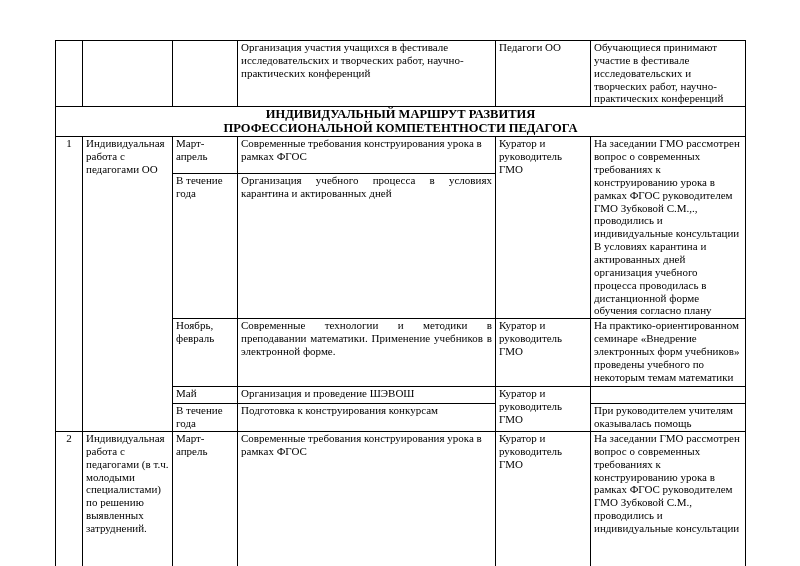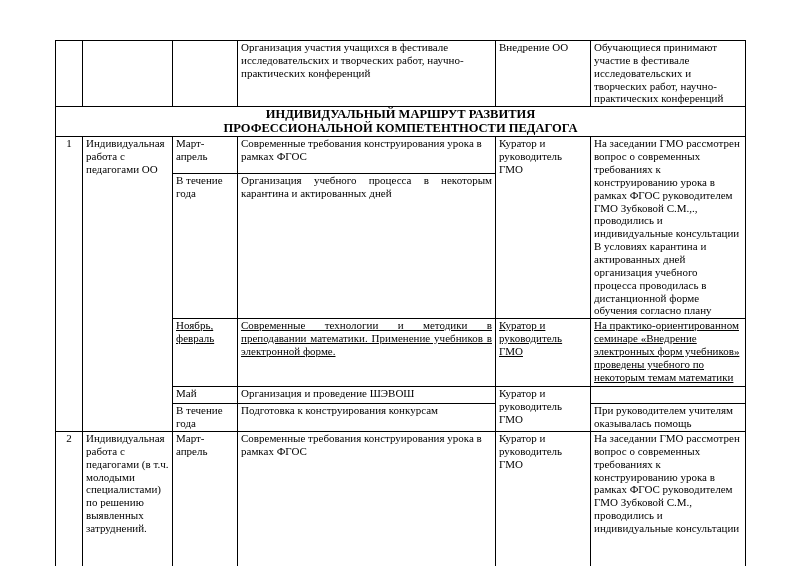--- a/index.html
+++ b/index.html
@@ -36,21 +36,21 @@
     text-align: center;
     font-weight: bold;
     font-size: 12.5px;
     line-height: 1.12;
     vertical-align: middle;
   }
   tr.r-fest { height: 65px; }
   tr.r-head { height: 28px; }
   tr.r-1a   { height: 35px; }
   tr.r-1b   { height: 139px; }
-  tr.r-1c   { height: 68px; text-decoration: underline; }
+  tr.r-1c   { height: 68px; }
   tr.r-1d   { height: 17px; }
   tr.r-1e   { height: 26px; }
   tr.r-2    { height: 148px; }
 </style>
 </head>
 <body>
 
 <div class="page">
   <table class="doc-table">
     <colgroup>
@@ -61,42 +61,42 @@
       <col style="width:95px">
       <col style="width:155px">
     </colgroup>
     <tbody>
 
       <tr class="r-fest">
         <td></td>
         <td></td>
         <td></td>
         <td>Организация участия учащихся в фестивале исследовательских и творческих работ, научно-практических конференций</td>
-        <td>Внедрение ОО</td>
+        <td>Педагоги ОО</td>
         <td>Обучающиеся принимают участие в фестивале исследовательских и творческих работ, научно-практических конференций</td>
       </tr>
 
       <tr class="r-head">
         <td colspan="6" class="section-header">ИНДИВИДУАЛЬНЫЙ МАРШРУТ РАЗВИТИЯ
 ПРОФЕССИОНАЛЬНОЙ КОМПЕТЕНТНОСТИ ПЕДАГОГА</td>
       </tr>
 
       <tr class="r-1a">
         <td class="num" rowspan="5">1</td>
         <td rowspan="5">Индивидуальная работа с педагогами ОО</td>
         <td>Март-апрель</td>
         <td>Современные требования конструирования урока в рамках ФГОС</td>
         <td rowspan="2">Куратор и руководитель ГМО</td>
         <td rowspan="2">На заседании ГМО рассмотрен вопрос о современных требованиях к конструированию урока в рамках ФГОС руководителем ГМО Зубковой С.М.,., проводились и индивидуальные консультации
 В условиях карантина и актированных дней организация учебного процесса проводилась в дистанционной форме обучения согласно плану</td>
       </tr>
 
       <tr class="r-1b">
         <td>В течение года</td>
-        <td class="justify">Организация учебного процесса в некоторым карантина и актированных дней</td>
+        <td class="justify">Организация учебного процесса в условиях карантина и актированных дней</td>
       </tr>
 
       <tr class="r-1c">
         <td>Ноябрь, февраль</td>
         <td class="justify">Современные технологии и методики в преподавании математики. Применение учебников в электронной форме.</td>
         <td>Куратор и руководитель ГМО</td>
         <td>На практико-ориентированном семинаре «Внедрение электронных форм учебников» проведены учебного по некоторым темам математики</td>
       </tr>
 
       <tr class="r-1d">

